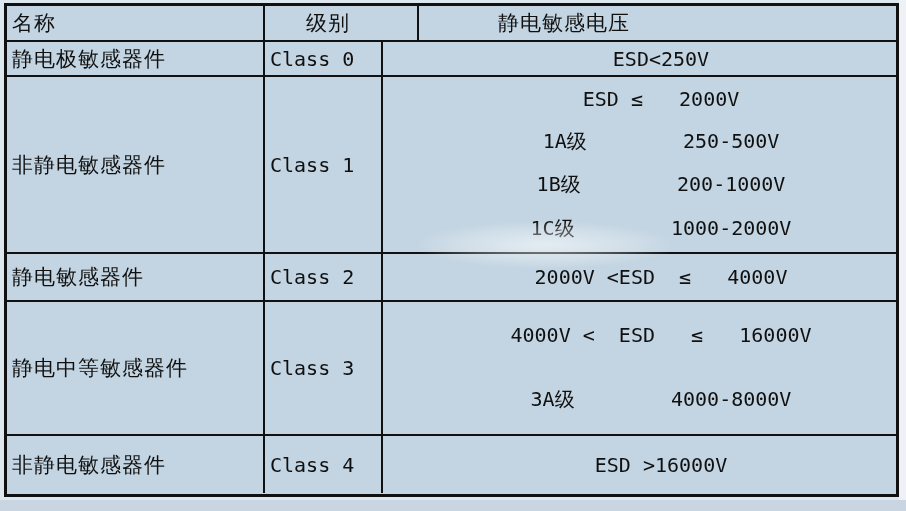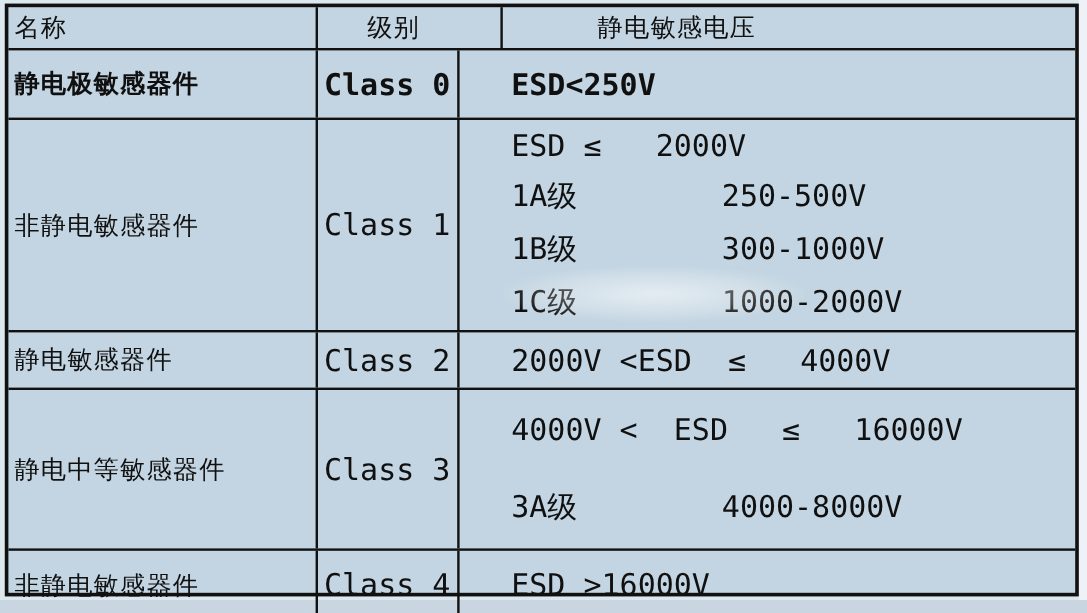--- a/index.html
+++ b/index.html
@@ -33,36 +33,36 @@
     border-bottom:2px solid #111;
     box-sizing:border-box;
   }
   .row:last-child{border-bottom:none;}
   .cell{
     border-right:2px solid #111;
     box-sizing:border-box;
     padding-left:5px;
     display:flex;
     align-items:center;
-    font-size:25px;
+    font-size:20px;
     white-space:pre;
     overflow:hidden;
   }
   .cell:last-child{border-right:none;padding-left:43px;}
   .cjk{font-size:21px;letter-spacing:1px;}
   .hdr{height:36px;gap:36px;}
-  .r0{height:58px;font-weight:bold;}
+  .r0{height:35px;}
   .r1{height:177px;}
   .r2{height:48px;}
   .r3{height:134px;}
   .r4{height:57px;}
   .hdr .cell{align-items:center;}
   .lines{
     flex-direction:column;
-    align-items:flex-start;
+    align-items:center;
     justify-content:space-around;
     display:flex;
     padding-top:2px;padding-bottom:2px;
   }
   .lines .line{white-space:pre;}
   .smudge{
     position:absolute;left:420px;top:222px;width:250px;height:46px;
     background:radial-gradient(ellipse at center, rgba(255,255,255,0.55) 0%, rgba(255,255,255,0.25) 45%, rgba(255,255,255,0) 75%);
     pointer-events:none;
   }
@@ -90,21 +90,21 @@
         <div class="line">ESD&lt;250V</div>
       </div>
     </div>
 
     <div class="row r1">
       <div class="cell cjk">非静电敏感器件</div>
       <div class="cell">Class 1</div>
       <div class="cell lines">
         <div class="line">ESD ≤   2000V</div>
         <div class="line">1A级        250-500V</div>
-        <div class="line">1B级        300-1000V</div>
+        <div class="line">1B级        200-1000V</div>
         <div class="line">1C级        1000-2000V</div>
       </div>
     </div>
 
     <div class="row r2">
       <div class="cell cjk">静电敏感器件</div>
       <div class="cell">Class 2</div>
       <div class="cell lines">
         <div class="line">2000V &lt;ESD  ≤   4000V</div>
       </div>

